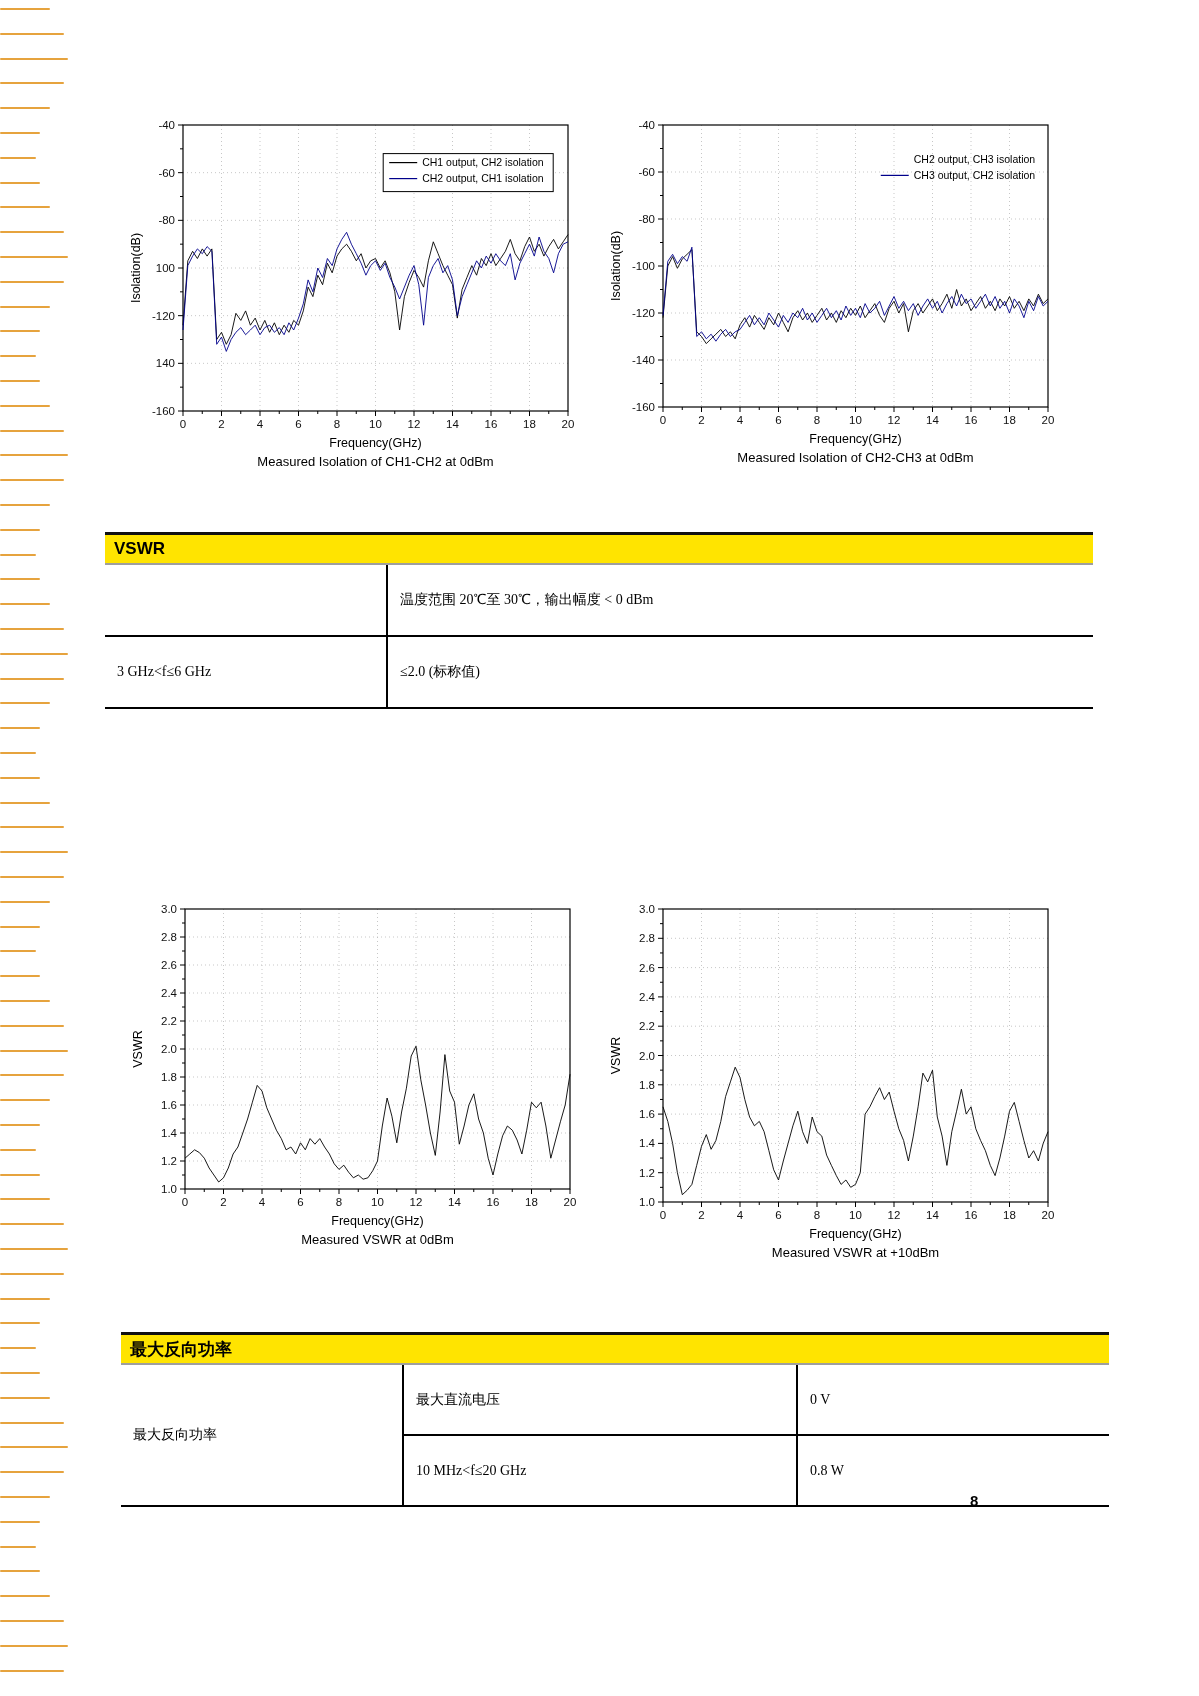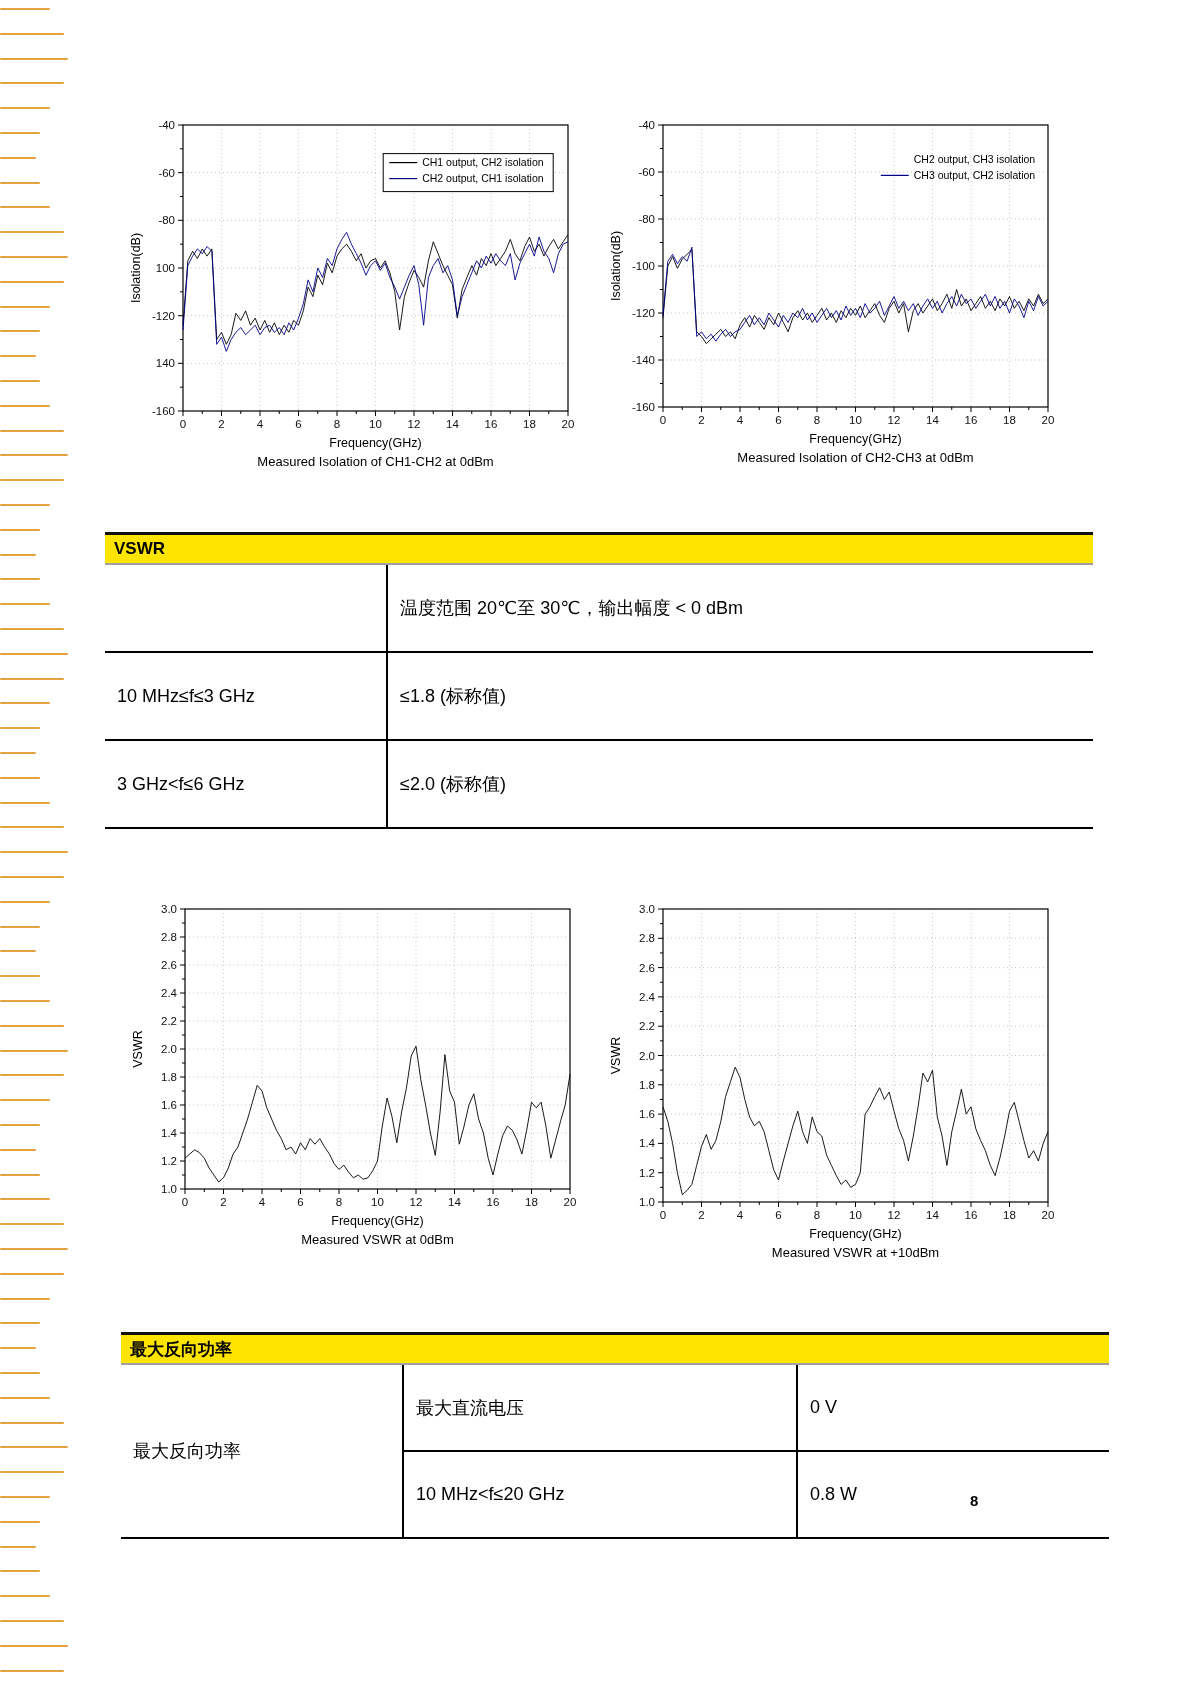--- a/index.html
+++ b/index.html
@@ -15,21 +15,21 @@
   #c-iso2{left:606px;top:113px;width:458px;height:364px;}
   #c-v1{left:128px;top:897px;width:458px;height:362px;}
   #c-v2{left:606px;top:897px;width:458px;height:375px;}
   
   .spec{position:absolute;}
   #t-vswr{left:105px;top:532px;width:988px;}
   #t-mrp{left:121px;top:1332px;width:988px;}
   .spec-head{height:33px;background:#ffe400;border-top:3px solid #111;border-bottom:2px solid #9e9e9e;
              display:flex;align-items:center;padding-left:9px;font-weight:bold;font-size:17px;box-sizing:border-box;}
   .spec-body{width:100%;border-collapse:collapse;table-layout:fixed;}
-  .spec-body td{border-bottom:2px solid #000;font-size:18px;padding:16px 12px;vertical-align:middle;}
+  .spec-body td{border-bottom:2px solid #000;font-size:14px;padding:8px 12px;vertical-align:middle;font-family:Liberation Serif, serif;}
   #t-vswr td{height:54px;}
   #t-mrp td{height:53px;margin-left:12px;}
   #t-vswr .c1{width:257px;border-right:2px solid #000;}
   #t-mrp .c1{width:257px;border-right:2px solid #000;}
   #t-mrp .c2{width:368px;border-right:2px solid #000;}
   .pageno{position:absolute;left:970px;top:1492px;font-weight:bold;font-size:15px;}
 </style>
 </head>
 <body>
 
@@ -287,24 +287,20 @@
     <div class="spec-head">
       <span>VSWR</span>
     </div>
     <table class="spec-body">
       <tbody>
         <tr>
           <td class="c1"></td>
           <td class="c2">温度范围 20℃至 30℃，输出幅度 &lt; 0 dBm</td>
         </tr>
         <tr>
-          <td class="c1">10 MHz≤f≤3 GHz</td>
-          <td class="c2">≤1.8 (标称值)</td>
-        </tr>
-        <tr>
           <td class="c1">3 GHz&lt;f≤6 GHz</td>
           <td class="c2">≤2.0 (标称值)</td>
         </tr>
       </tbody>
     </table>
   </div>
 
   <div class="chart" id="c-v1">
       <svg width="458" height="362">
         <g>

